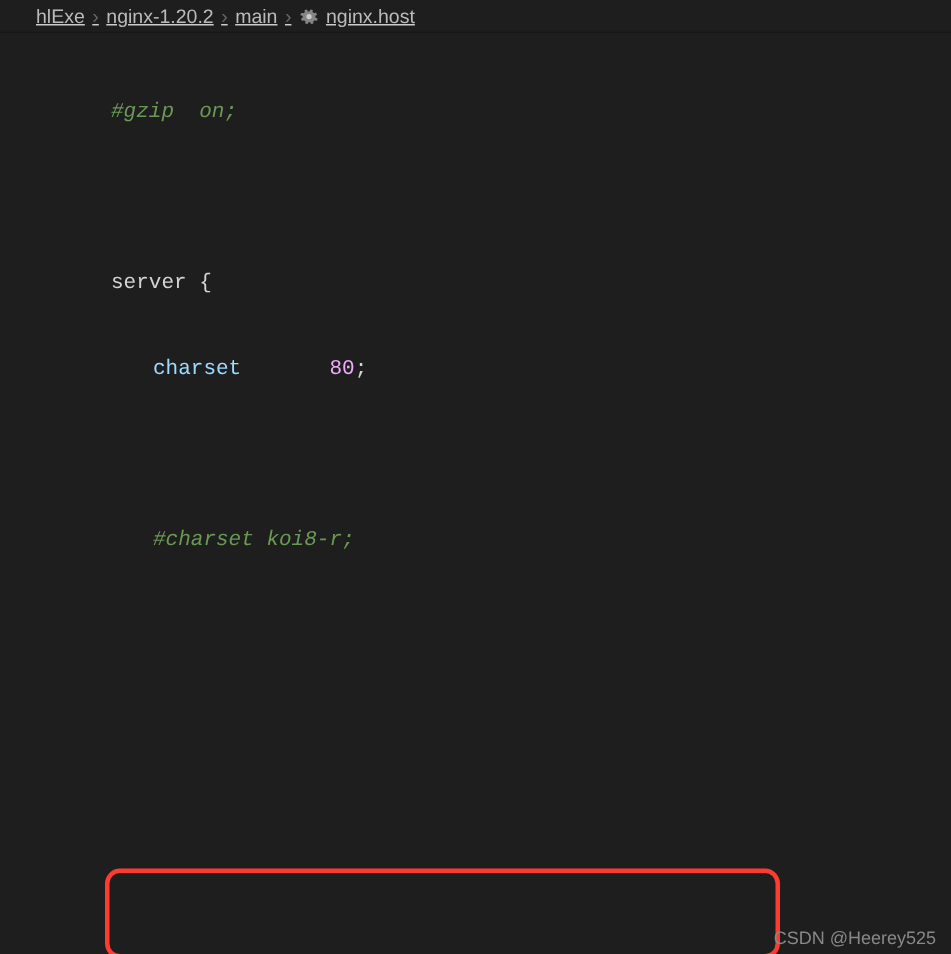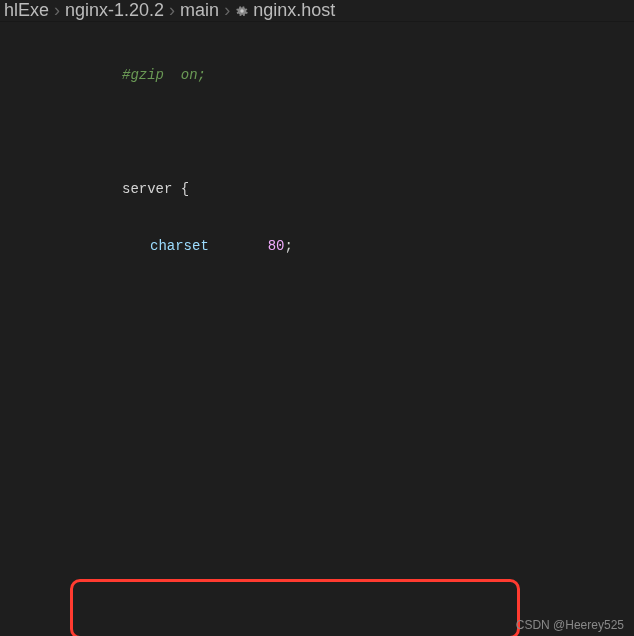--- a/index.html
+++ b/index.html
@@ -8,35 +8,35 @@
   background: #1e1e1e;
   font-family: Consolas, 'Courier New', monospace;
   font-size: 14px;
   color: #d4d4d4;
   overflow: hidden;
   position: relative;
 }
 .breadcrumb {
   display: flex; align-items: center;
   height: 22px;
-  padding: 0 4px;
+  padding: 0 24px;
   background: #1e1e1e;
   color: #cccccc;
-  font-size: 18px;
+  font-size: 13px;
   font-family: -apple-system, 'Segoe UI', sans-serif;
   border-bottom: 1px solid rgba(0,0,0,0.2);
+  text-decoration: underline;
 }
 .breadcrumb .sep { margin: 0 5px; color: #666; }
 .breadcrumb .crumb { color: #bbb; cursor: pointer; }
 .breadcrumb .gear { margin-right: 4px; display: inline-flex; align-items: center; }
 .editor {
   display: flex;
   height: calc(100% - 22px);
   position: relative;
-  gap: 48px;
 }
 .gutter {
   width: 28px;
   background: #1e1e1e;
   position: relative;
 }
 .code {
   flex: 1;
   padding-top: 6px;
   padding-left: 18px;
@@ -97,20 +97,21 @@
 
 <div class="editor">
   <div class="gutter">
   </div>
   <div class="code">
     <div class="line indent1"><span class="c-comment">#gzip  on;</span></div>
     <div class="line"></div>
     <div class="line indent1"><span class="c-white">server</span><span class="c-punct"> {</span></div>
     <div class="line indent2"><span class="c-prop">charset</span><span>       </span><span class="c-num">80</span><span class="c-punct">;</span></div>
     <div class="line"></div>
+    <div class="line indent2"><span class="c-comment">#charset koi8-r;</span></div>
     <div class="line"></div>
     <div class="line"></div>
     
     
     
     
     
     
     
     

